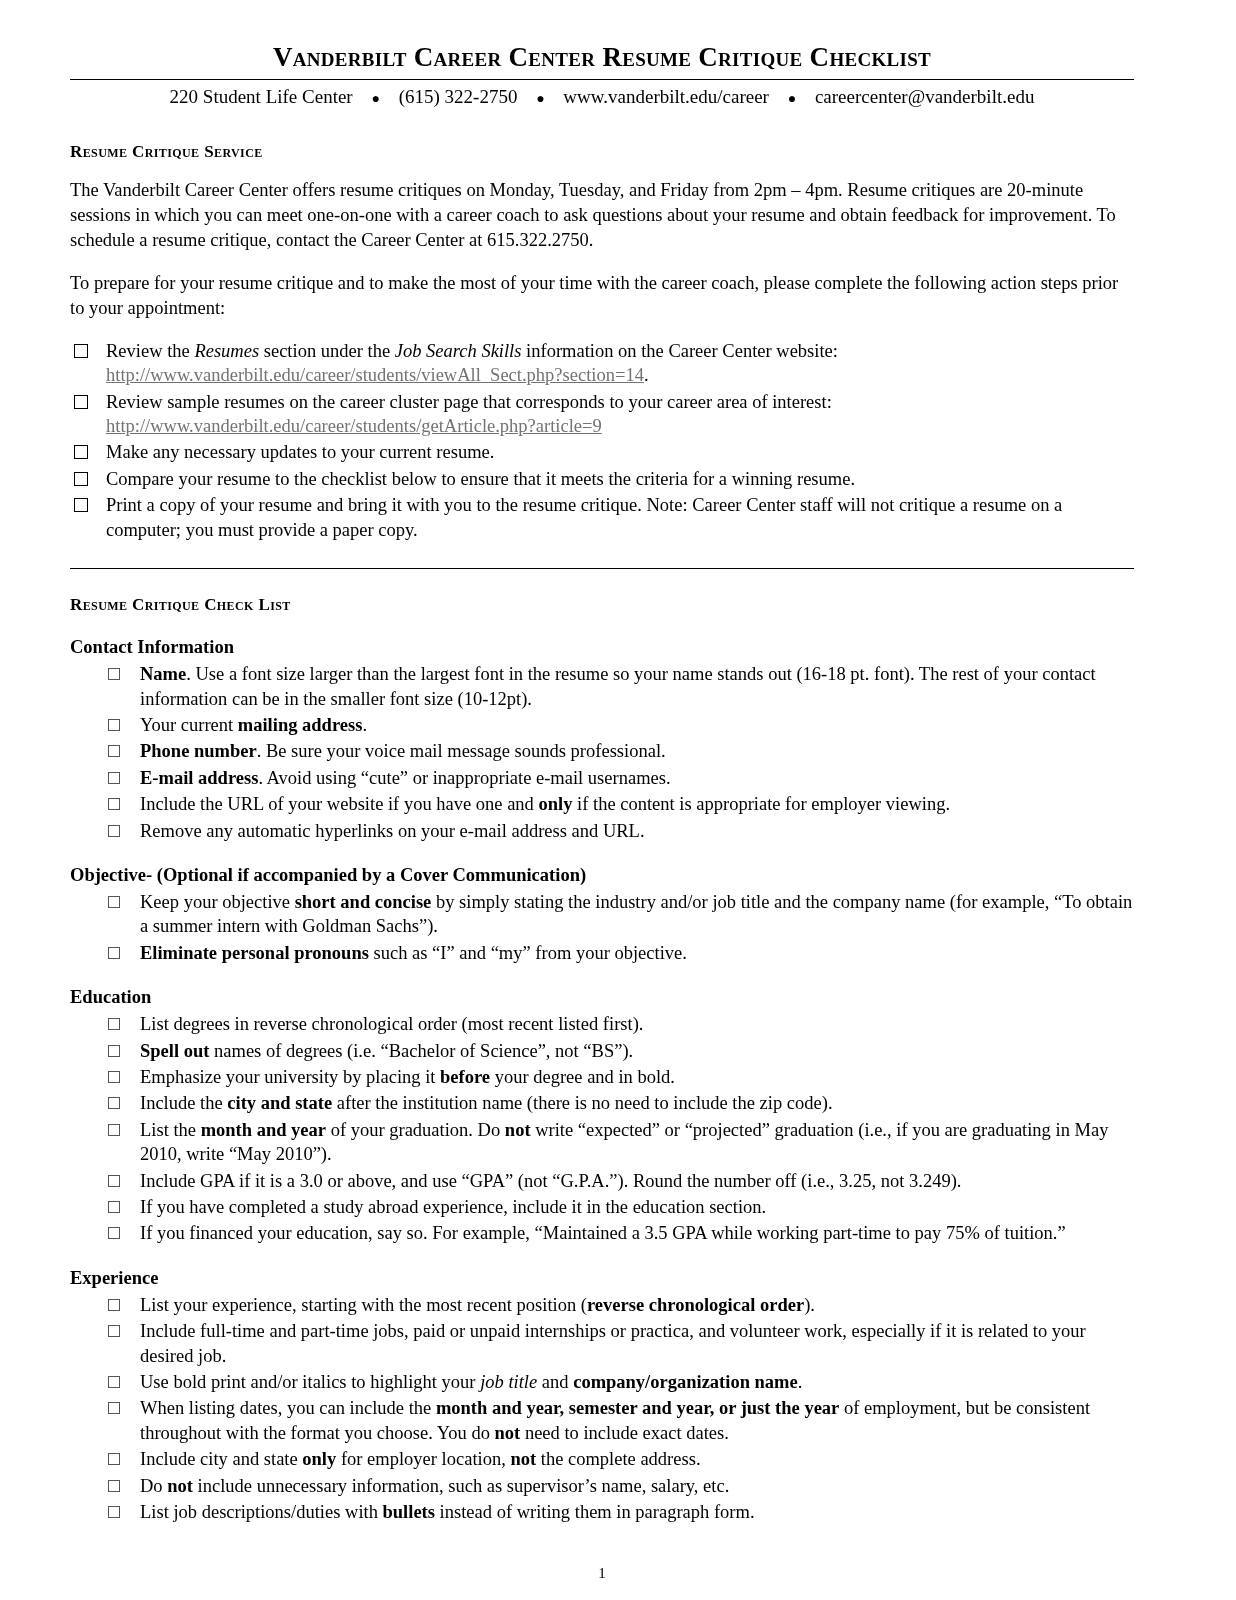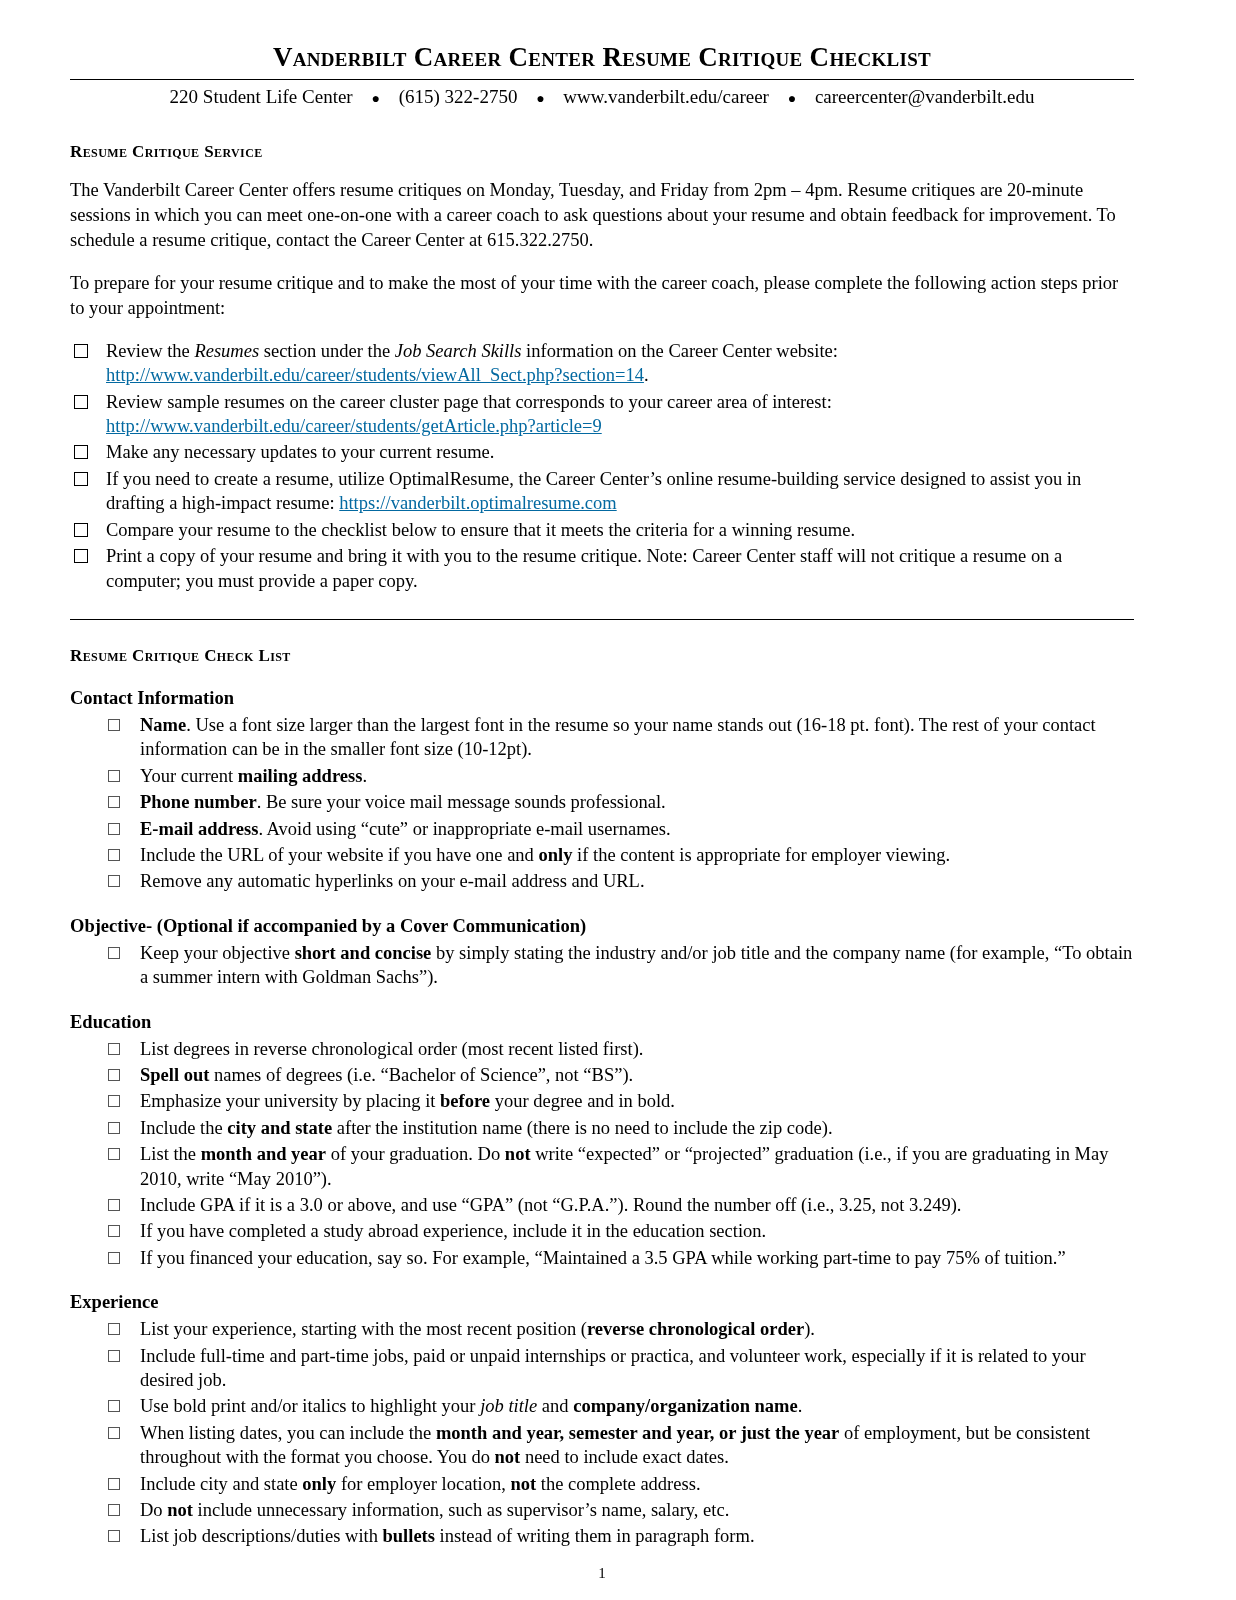--- a/index.html
+++ b/index.html
@@ -80,21 +80,21 @@
   .box-empty {
     position: absolute;
     left: 4px;
     top: 5px;
     width: 12px;
     height: 12px;
     border: 1.3px solid #000;
     display: inline-block;
   }
   a.link {
-    color: #0369a1;
+    color: #737373;
     text-decoration: underline;
     word-break: break-all;
   }
   .divider {
     border: none;
     border-top: 1.6px solid #000;
     margin: 26px 0 0 0;
   }
   
   .cat-head {
@@ -167,24 +167,20 @@
       <span class="box-empty"></span>
       <span>Review sample resumes on the career cluster page that corresponds to your career area of interest:</span><br>
       <a class="link" href="#">http://www.vanderbilt.edu/career/students/getArticle.php?article=9</a>
     </li>
     <li>
       <span class="box-empty"></span>
       <span>Make any necessary updates to your current resume.</span>
     </li>
     <li>
       <span class="box-empty"></span>
-      <span>If you need to create a resume, utilize OptimalResume, the Career Center’s online resume-building service designed to assist you in drafting a high-impact resume:  </span><a class="link" href="#">https://vanderbilt.optimalresume.com</a>
-    </li>
-    <li>
-      <span class="box-empty"></span>
       <span>Compare your resume to the checklist below to ensure that it meets the criteria for a winning resume.</span>
     </li>
     <li>
       <span class="box-empty"></span>
       <span>Print a copy of your resume and bring it with you to the resume critique.  Note: Career Center staff will not critique a resume on a computer; you must provide a paper copy.</span>
     </li>
   </ul>
 
   <hr class="divider">
 
@@ -196,20 +192,21 @@
     <li><span class="box-small"></span><span>Your current </span><b>mailing address</b><span>.</span></li>
     <li><span class="box-small"></span><b>Phone number</b><span>.  Be sure your voice mail message sounds professional.</span></li>
     <li><span class="box-small"></span><b>E-mail address</b><span>.  Avoid using “cute” or inappropriate e-mail usernames.</span></li>
     <li><span class="box-small"></span><span>Include the URL of your website if you have one and </span><b>only</b><span> if the content is appropriate for employer viewing.</span></li>
     <li><span class="box-small"></span><span>Remove any automatic hyperlinks on your e-mail address and URL.</span></li>
   </ul>
 
   <div class="cat-head">Objective- (Optional if accompanied by a Cover Communication)</div>
   <ul class="sub-list">
     <li><span class="box-small"></span><span>Keep your objective </span><b>short and concise</b><span> by simply stating the industry and/or job title and the company name (for example, “To obtain a summer intern with Goldman Sachs”).</span></li>
+    <li><span class="box-small"></span><b>Eliminate personal pronouns</b><span> such as “I” and “my” from your objective.</span></li>
   </ul>
 
   <div class="cat-head">Education</div>
   <ul class="sub-list">
     <li><span class="box-small"></span><span>List degrees in reverse chronological order (most recent listed first).</span></li>
     <li><span class="box-small"></span><b>Spell out</b><span> names of degrees (i.e. “Bachelor of Science”, not “BS”).</span></li>
     <li><span class="box-small"></span><span>Emphasize your university by placing it </span><b>before</b><span> your degree and in bold.</span></li>
     <li><span class="box-small"></span><span>Include the </span><b>city and state</b><span> after the institution name (there is no need to include the zip code).</span></li>
     <li><span class="box-small"></span><span>List the </span><b>month and year</b><span> of your graduation. Do </span><b>not</b><span> write “expected” or “projected” graduation (i.e., if you are graduating in May 2010, write “May 2010”).</span></li>
     <li><span class="box-small"></span><span>Include GPA if it is a 3.0 or above, and use “GPA” (not “G.P.A.”). Round the number off (i.e., 3.25, not 3.249).</span></li>

